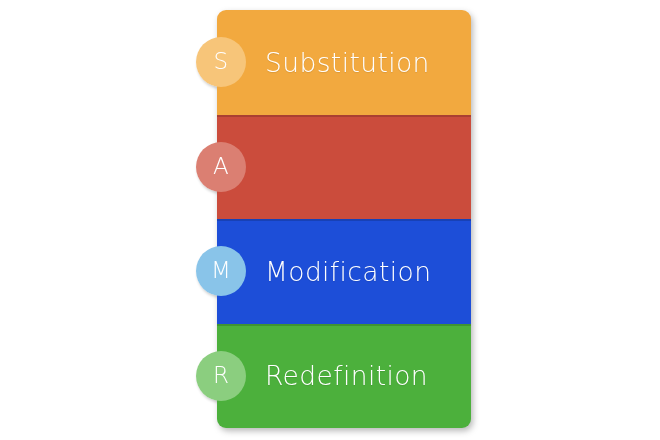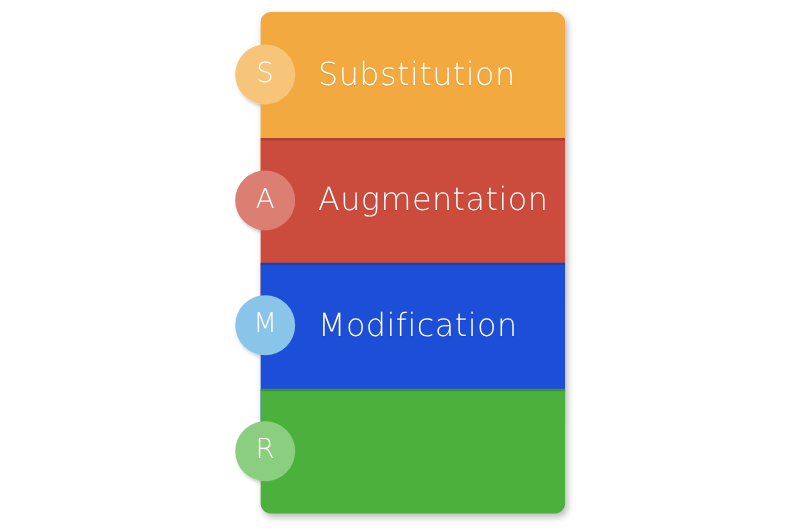--- a/index.html
+++ b/index.html
@@ -109,30 +109,30 @@
   <div id="samr-stack">
     <div id="samr-clip">
 
       <div class="samr-band first" style="top:0px; background:#F2A93F;">
 
         <div class="band-label">Substitution</div>
       </div>
 
       <div class="samr-band" style="top:104.5px; background:#CB4C3C;">
         <div class="band-topline"></div>
-        <div class="band-label">Augmentation</div>
       </div>
 
       <div class="samr-band" style="top:209px; background:#1d4ed8;">
         <div class="band-topline"></div>
         <div class="band-label">Modification</div>
       </div>
 
       <div class="samr-band" style="top:313.5px; background:#4CB03C;">
         <div class="band-topline"></div>
+        <div class="band-label">Redefinition</div>
       </div>
 
     </div>
   </div>
 
   <div class="samr-badge" style="top:37px; background:#F7C579;">
     <span class="badge-letter">S</span>
   </div>
 
   <div class="samr-badge" style="top:142px; background:#DB7F72;">

